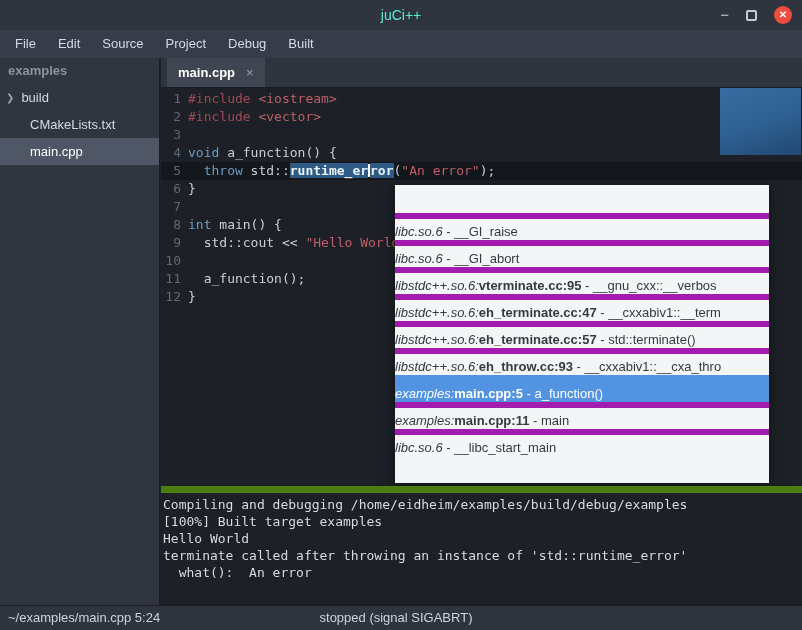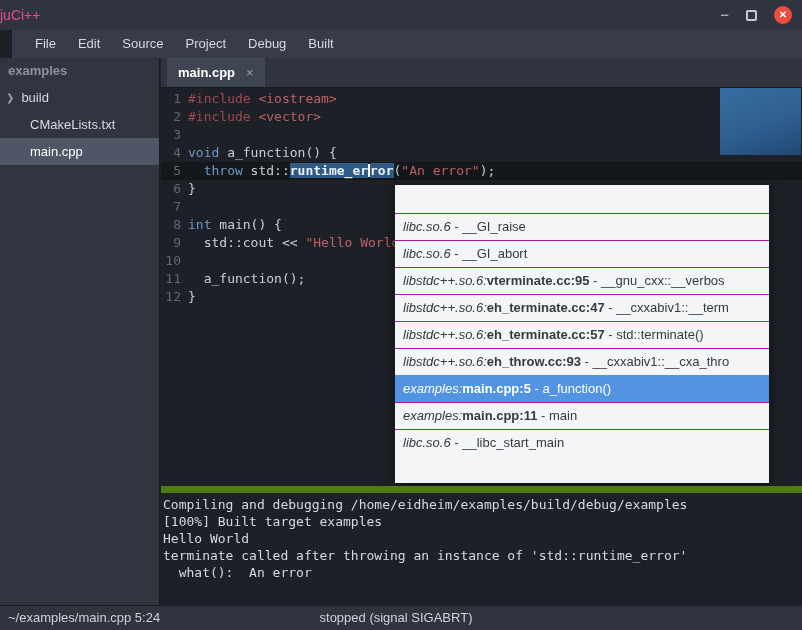--- a/index.html
+++ b/index.html
@@ -1,28 +1,28 @@
 <!DOCTYPE html>
 <html style="--c-accent: #5294e2; --c-close_button: #ee4c3c; --c-keyword: #6d99c4; --c-string: #bf5f66; --c-preprocessor: #9e4a52; --c-symbol_highlight: #2e5b86;"><head>
 <meta charset="utf-8">
 <style>
   *{margin:0;padding:0;box-sizing:border-box}
   body{background:#11141a;font-family:"Liberation Sans",sans-serif}
   .window{position:relative;width:802px;height:630px;background:#1d2127;overflow:hidden}
 
   
   .titlebar{position:absolute;top:0;left:0;right:0;height:30px;background:#2f343f}
-  .title{position:absolute;left:0;right:0;top:0;line-height:30px;text-align:left;color:#ec4899;font-size:14px}
+  .title{position:absolute;left:0;right:0;top:0;line-height:30px;text-align:center;color:#5eead4;font-size:14px}
   .win-controls{position:absolute;right:10px;top:0;height:30px;display:flex;align-items:center;gap:17px}
   .btn-min{color:#c4cad4;font-size:15px;line-height:30px;cursor:default}
   .btn-max{width:11px;height:11px;border:2px solid #c4cad4;border-radius:2px}
   .btn-close{width:18px;height:18px;border-radius:50%;background:var(--c-close_button);color:#fff;font-size:10px;line-height:18px;text-align:center;font-weight:bold}
 
   
-  .menubar{position:absolute;top:30px;left:12px;right:0;height:28px;background:#383c4a;display:flex;align-items:center;padding-left:12px}
+  .menubar{position:absolute;top:30px;left:0;right:0;height:28px;background:#383c4a;display:flex;align-items:center;padding-left:4px}
   .menu-item{color:#d3dae3;font-size:13px;padding:0 11px;line-height:28px}
 
   
   .sidebar{position:absolute;top:58px;left:0;width:160px;height:547px;background:#31353f;border-right:1px solid #1a1d23}
   .tree-header{color:#8b92a0;font-weight:bold;font-size:13px;height:26px;line-height:26px;padding-left:8px}
   .tree-item{height:27px;color:#d3dae3;font-size:13px;display:flex;align-items:center;padding-left:6px}
   .tree-item.indent{padding-left:30px}
   .tree-item.selected{background:#4f5666;color:#fff}
   .chevron{color:#9aa2af;font-size:10px;margin-right:7px}
 
@@ -46,21 +46,21 @@
   .caret{display:inline-block;width:2px;height:13px;background:#ffffff;vertical-align:-2px}
 
   
   .bluebox{position:absolute;left:720px;top:88px;width:81px;height:67px;
     background:linear-gradient(160deg,#386da1 0%,#2e5f91 55%,#214872 100%)}
 
   
   .popup{position:absolute;left:395px;top:185px;width:374px;height:298px;background:#f4f5f6;
     box-shadow:0 3px 12px rgba(0,0,0,.55);font-size:13px;color:#343a42;overflow:hidden}
   .pheader{height:28px}
-  .prow{height:27px;line-height:26px;padding-left:8px;white-space:pre;border-top:1px solid #a21caf;overflow:hidden}
+  .prow{height:27px;line-height:26px;padding-left:0;white-space:pre;border-top:6px solid #a21caf;overflow:hidden}
   .prow .plib{font-style:italic}
   .prow .ploc{font-weight:bold}
   .prow.psel{background:var(--c-accent);color:#fff;border-top-color:var(--c-accent)}
 
   
   .terminal{position:absolute;top:486px;left:161px;right:0;height:119px;background:#1d2127;border-top:7px solid #4d7c0f;
     font-family:"DejaVu Sans Mono",monospace;font-size:13px;color:#d6dae0;padding:3px 2px}
   .tline{white-space:pre;height:17px;line-height:17px}
 
   

